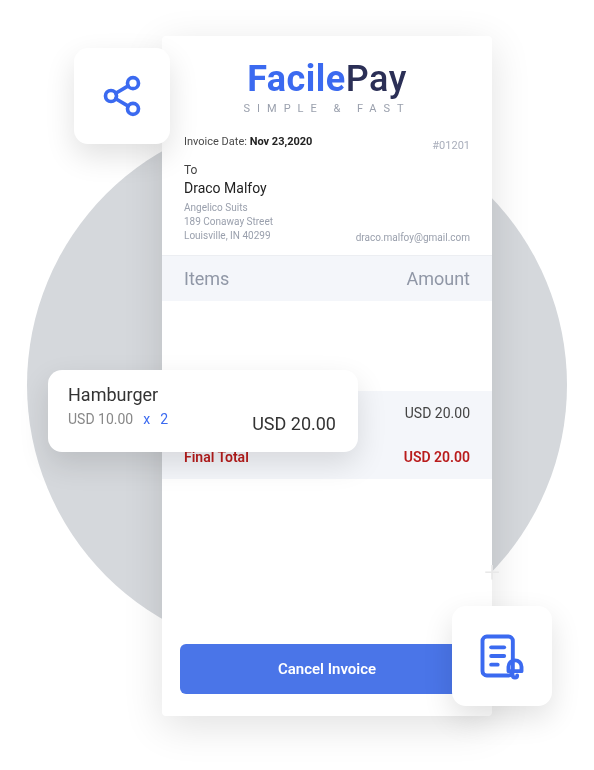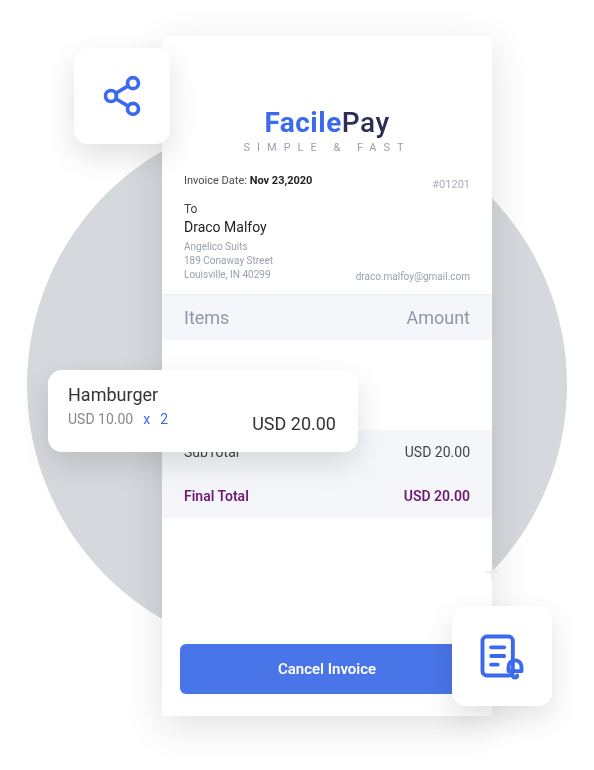--- a/index.html
+++ b/index.html
@@ -32,24 +32,23 @@
       box-shadow: 0 10px 40px rgba(0,0,0,0.12);
       z-index: 2;
       display: flex;
       flex-direction: column;
     }
     .brand {
       text-align: center;
       padding: 22px 0 6px;
     }
     .brand-title {
-      font-size: 28px;
+      font-size: 36px;
       font-weight: 700;
       letter-spacing: 0.5px;
-      margin-top: 48px;
     }
     .brand-facile { color: #3b6af0; }
     .brand-pay { color: #2b2f56; font-weight: 500; }
     .brand-tagline {
       font-size: 11px;
       letter-spacing: 7px;
       color: #9aa0ad;
       margin-top: 2px;
       font-weight: 400;
     }
@@ -98,21 +97,21 @@
       background: #f4f6fa;
       padding: 0;
     }
     .total-row {
       display: flex;
       justify-content: space-between;
       padding: 14px 22px;
       font-size: 14px;
     }
     .subtotal { color: #444; }
-    .final-total { color: #701a75; font-weight: 600; }
+    .final-total { color: #b91c1c; font-weight: 600; }
     .flex-spacer { flex: 1; }
     .cancel-btn {
       margin: 0 18px 22px;
       padding: 16px;
       background: #4a75e8;
       color: #fff;
       text-align: center;
       border-radius: 6px;
       font-size: 15px;
       font-weight: 600;

